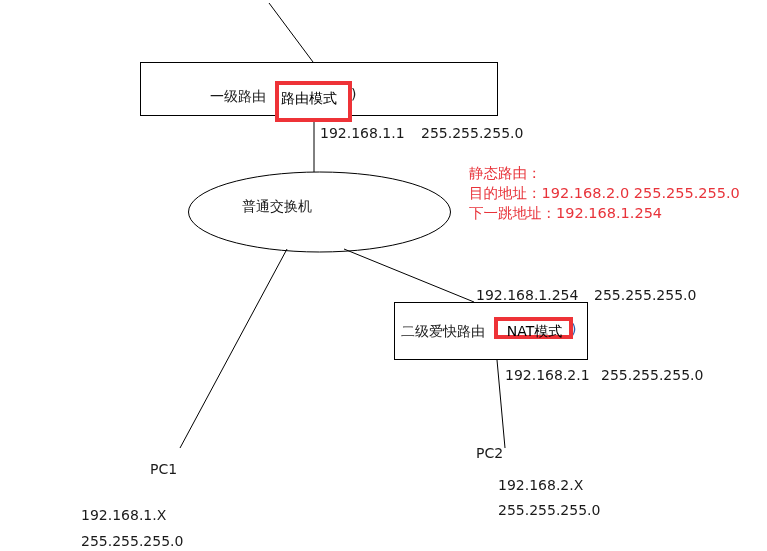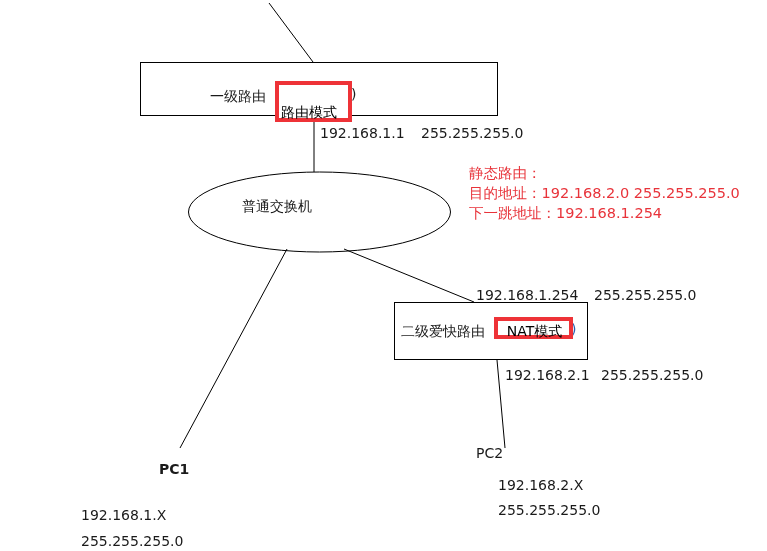--- a/index.html
+++ b/index.html
@@ -30,21 +30,21 @@
 
   <line x1="497" y1="360" x2="505" y2="448" stroke="#000" stroke-width="1"></line>
 </svg>
 
 <div class="lbl" style="left:331px; top:34px;margin-top:36px;">外网线路</div>
 
 <div class="box" style="left:140px; top:62px; width:358px; height:54px;">
 </div>
 <div class="lbl" style="left:210px; top:88px;">一级路由</div>
 <div class="paren" style="left:351px; top:86px;">)</div>
-<div class="hl" style="left:275px; top:81px; width:77px; height:41px; padding-top:17px;">
+<div class="hl" style="left:275px; top:81px; width:77px; height:41px; padding-top:3px;">
   <span>路由模式</span>
 </div>
 
 <div class="lbl" style="left:320px; top:125px;">192.168.1.1</div>
 <div class="lbl" style="left:421px; top:125px;">255.255.255.0</div>
 
 <div class="lbl" style="left:242px; top:198px;">普通交换机</div>
 
 <div class="lbl red-text" style="left:469px; top:163px;">静态路由：</div>
 <div class="lbl red-text" style="left:469px; top:183px;">目的地址：192.168.2.0 255.255.255.0</div>
@@ -56,19 +56,19 @@
 <div class="box" style="left:394px; top:302px; width:194px; height:58px;"></div>
 <div class="lbl" style="left:401px; top:323px;">二级爱快路由</div>
 <div class="paren" style="left:571px; top:321px; color:#2a5db0;">)</div>
 <div class="hl" style="left:494px; top:317px; width:79px; height:22px; padding-top:0px;text-align:center;">
   <span>NAT模式</span>
 </div>
 
 <div class="lbl" style="left:505px; top:367px;">192.168.2.1</div>
 <div class="lbl" style="left:601px; top:367px;">255.255.255.0</div>
 
-<div class="lbl" style="left:159px; top:461px;font-weight:bold;">PC1</div>
+<div class="lbl" style="left:150px; top:461px;">PC1</div>
 <div class="lbl" style="left:81px; top:507px;">192.168.1.X</div>
 <div class="lbl" style="left:81px; top:533px;">255.255.255.0</div>
 
 <div class="lbl" style="left:476px; top:445px;">PC2</div>
 <div class="lbl" style="left:498px; top:477px;text-align:center;">192.168.2.X</div>
 <div class="lbl" style="left:498px; top:502px;">255.255.255.0</div>
 
 </body></html>

